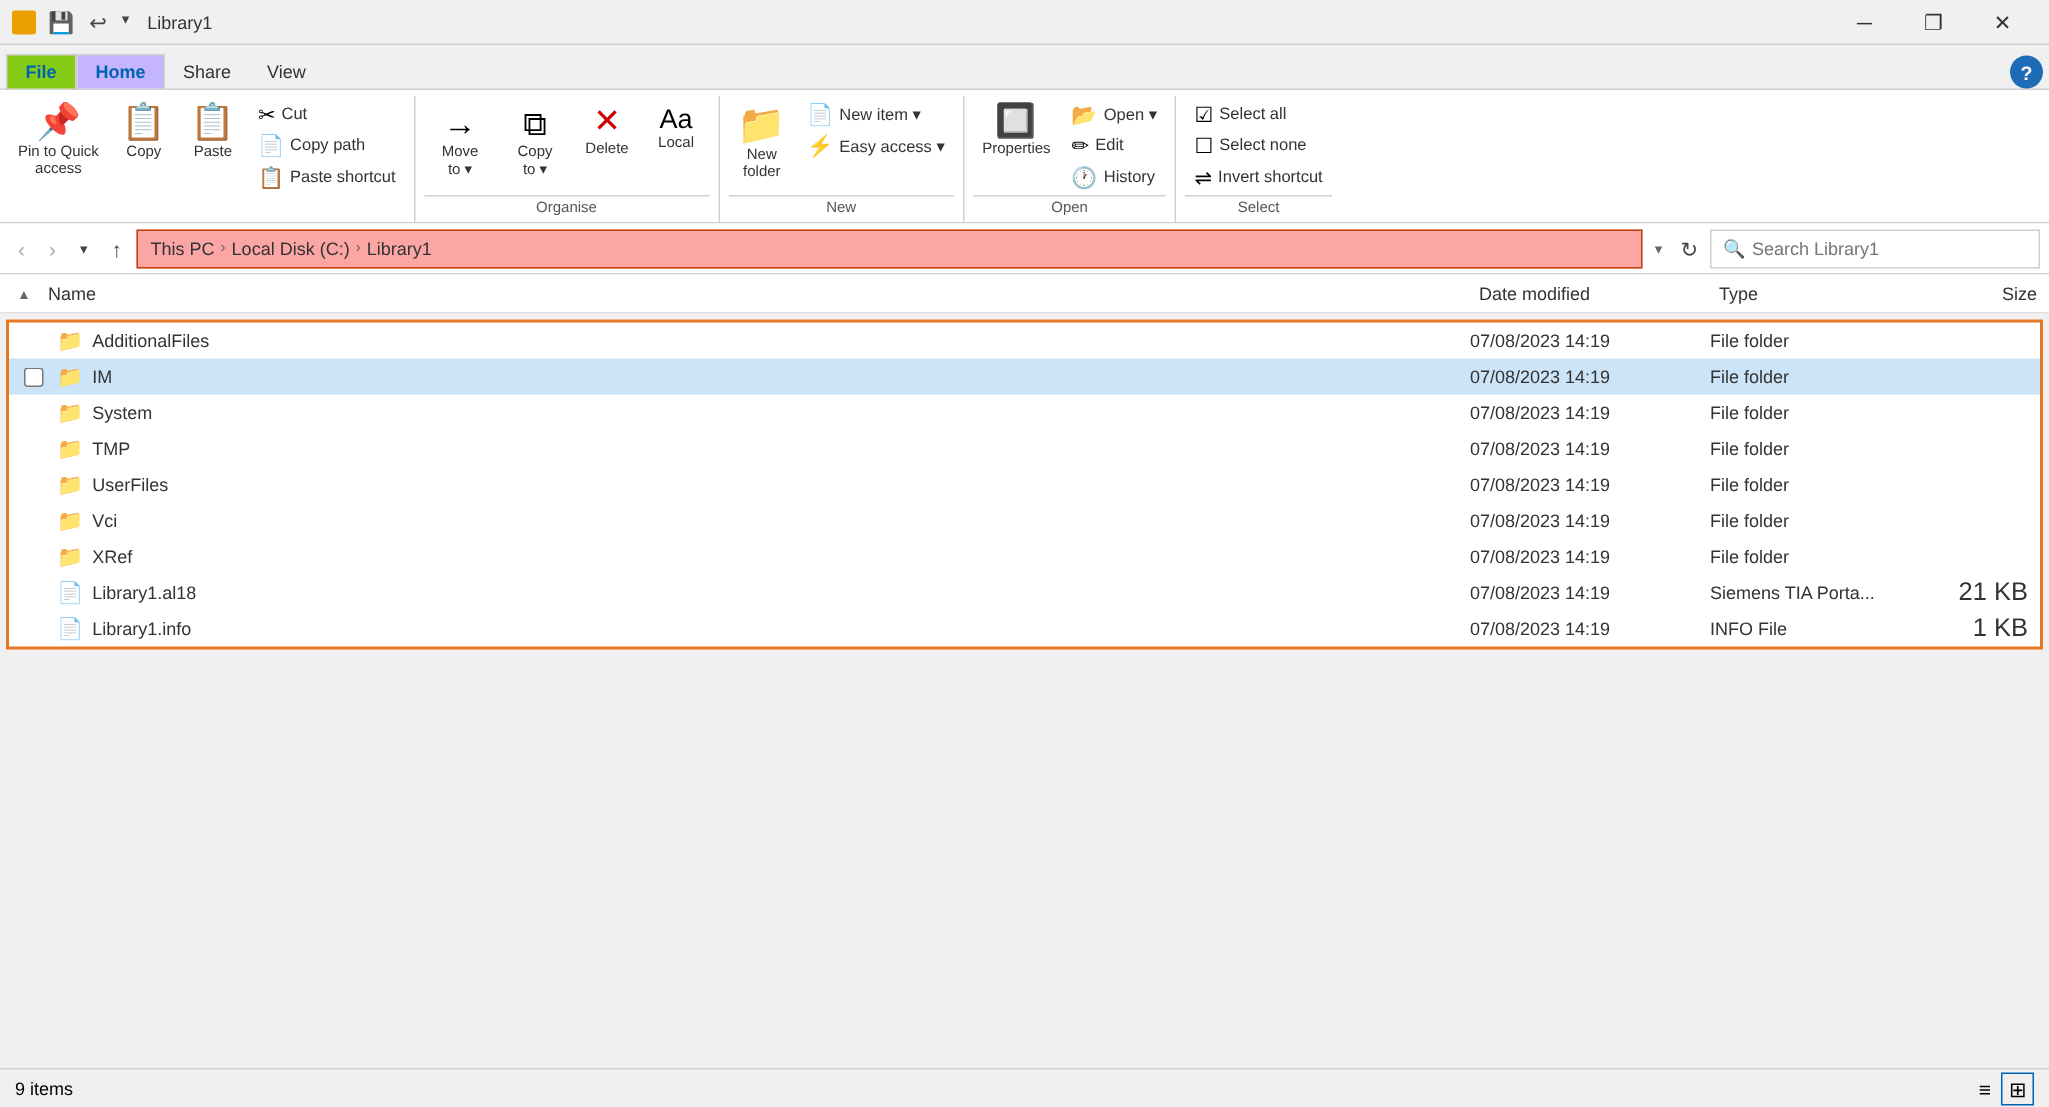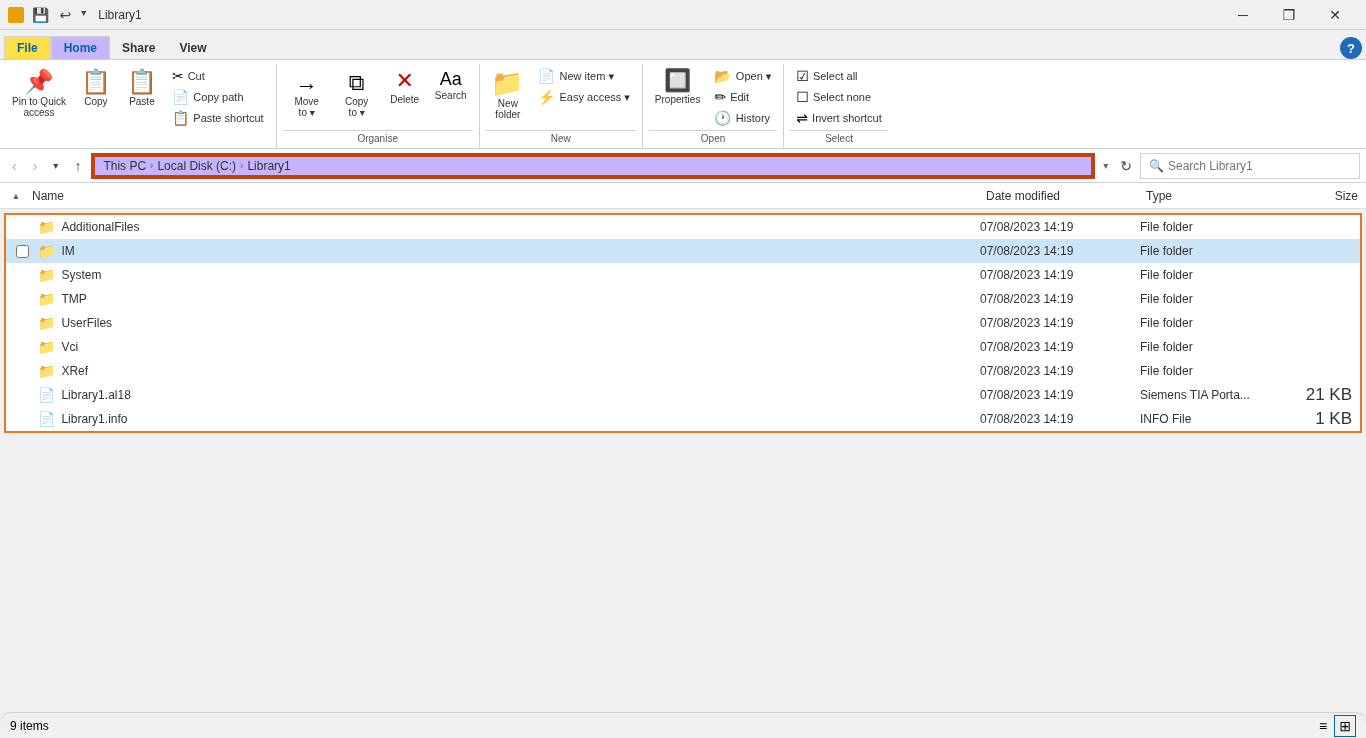--- a/index.html
+++ b/index.html
@@ -13,22 +13,22 @@
     }
     .title-bar-left { display: flex; align-items: center; gap: 4px; }
     .title-bar-icon { width: 16px; height: 16px; background: #e8a000; border-radius: 2px; }
     .title-bar-qs { display: flex; gap: 2px; }
     .title-bar-qs button { background: none; border: none; cursor: pointer; padding: 2px 4px; font-size: 14px; color: #444; }
     .title-bar-controls { display: flex; gap: 0; }
     .title-bar-controls button { background: none; border: none; cursor: pointer; width: 46px; height: 30px; font-size: 14px; color: #333; }
 
     
     .ribbon-tabs { display: flex; align-items: flex-end; background: #f0f0f0; height: 30px; padding: 0 4px; border-bottom: 1px solid #d0d0d0; }
-    .ribbon-tab { padding: 4px 12px; cursor: pointer; font-size: 12px; color: #333; border: none; background: none; font-weight: bold; }
-    .ribbon-tab.active { background: #fde047; border: 1px solid #d0d0d0; border-bottom: none; color: #0063b1; font-weight: 600; }
+    .ribbon-tab { padding: 4px 12px; cursor: pointer; font-size: 12px; color: #333; border: none; background: none; }
+    .ribbon-tab.active { background: #84cc16; border: 1px solid #d0d0d0; border-bottom: none; color: #0063b1; font-weight: 600; }
 
     
     .ribbon { display: flex; background: white; border-bottom: 1px solid #d0d0d0; padding: 4px 0 0 0; min-height: 88px; }
     .ribbon-group { display: flex; flex-direction: column; align-items: stretch; border-right: 1px solid #d0d0d0; padding: 0 6px; min-width: fit-content; }
     .ribbon-group-items { display: flex; align-items: flex-start; gap: 2px; flex: 1; padding: 2px 0; }
     .ribbon-group-label { text-align: center; font-size: 10px; color: #555; padding: 2px 0 4px 0; border-top: 1px solid #d0d0d0; margin-top: auto; }
     .ribbon-btn { display: flex; flex-direction: column; align-items: center; justify-content: flex-start; cursor: pointer; padding: 4px 6px; border: none; background: none; border-radius: 2px; min-width: 44px; }
     .ribbon-btn .btn-icon { font-size: 24px; line-height: 1; }
     .ribbon-btn .btn-label { font-size: 10px; color: #333; text-align: center; margin-top: 2px; white-space: nowrap; }
     .ribbon-btn-small { display: flex; flex-direction: row; align-items: center; cursor: pointer; padding: 2px 6px; border: none; background: none; border-radius: 2px; gap: 4px; }
@@ -36,21 +36,21 @@
     .ribbon-btn-small .btn-label-sm { font-size: 11px; color: #333; white-space: nowrap; }
     .ribbon-btn-stack { display: flex; flex-direction: column; justify-content: center; gap: 1px; }
     .ribbon-btn-with-arrow { display: flex; flex-direction: column; align-items: center; cursor: pointer; padding: 4px 4px; border: none; background: none; border-radius: 2px; min-width: 48px; }
     .ribbon-btn-with-arrow .btn-icon { font-size: 22px; }
     .ribbon-btn-with-arrow .btn-label { font-size: 10px; color: #333; white-space: nowrap; }
 
     
     .address-bar { display: flex; align-items: center; background: white; border-bottom: 1px solid #d0d0d0; height: 34px; padding: 0 6px; gap: 4px; }
     .nav-btn { background: none; border: none; cursor: pointer; padding: 4px 6px; border-radius: 2px; font-size: 14px; color: #444; }
     .nav-btn.disabled { color: #aaa; cursor: default; }
-    .address-path { display: flex; align-items: center; flex: 1; background: #c4b5fd; border: 4px solid #c2410c; height: 26px; padding: 0 8px; font-size: 12px; gap: 4px; }
+    .address-path { display: flex; align-items: center; flex: 1; background: #fca5a5; border: 1px solid #c2410c; height: 26px; padding: 0 8px; font-size: 12px; gap: 4px; }
     .path-sep { color: #666; font-size: 10px; }
     .path-item { color: #333; cursor: pointer; }
     .path-dropdown { background: none; border: none; cursor: pointer; font-size: 10px; color: #666; padding: 0 4px; }
     .refresh-btn { background: none; border: none; cursor: pointer; padding: 4px; font-size: 14px; color: #444; }
     .search-box { display: flex; align-items: center; background: white; border: 1px solid #d0d0d0; height: 26px; width: 220px; padding: 0 8px; gap: 4px; }
     .search-icon { color: #666; font-size: 12px; }
     .search-input { border: none; outline: none; font-size: 12px; width: 100%; background: transparent; }
 
     
     .file-list-header { display: flex; align-items: center; background: white; border-bottom: 1px solid #d0d0d0; height: 26px; padding: 0 4px; }
@@ -66,21 +66,21 @@
     .file-row.selected { background: #cce4f7; }
     .file-row .row-checkbox { width: 24px; display: flex; align-items: center; justify-content: center; }
     .file-row .row-name { flex: 1; min-width: 180px; display: flex; align-items: center; gap: 6px; font-size: 12px; color: #333; padding: 0 4px; }
     .file-row .row-date { width: 160px; font-size: 12px; color: #333; padding: 0 4px; margin-left: 20px; }
     .file-row .row-type { width: 140px; font-size: 12px; color: #333; padding: 0 4px; }
     .file-row .row-size { width: 80px; font-size: 17px; color: #333; padding: 0 4px; text-align: right; }
     .folder-icon { color: #e8a000; font-size: 14px; }
     .checkbox-input { width: 13px; height: 13px; cursor: pointer; }
 
     
-    .status-bar { display: flex; align-items: center; justify-content: space-between; background: #f0f0f0; border-top: 1px solid #d0d0d0; height: 26px; padding: 0 10px; position: absolute; bottom: 0; left: 0; right: 0; border-radius: 11px; }
+    .status-bar { display: flex; align-items: center; justify-content: space-between; background: #f0f0f0; border-top: 1px solid #d0d0d0; height: 26px; padding: 0 10px; position: absolute; bottom: 0; left: 0; right: 0; }
     .view-btns { display: flex; gap: 2px; }
     .view-btn { background: none; border: 1px solid transparent; cursor: pointer; padding: 2px 4px; font-size: 14px; }
     .view-btn.active { border-color: #0063b1; }
 
     
     .help-btn { background: #1e6bb8; border: none; color: white; width: 22px; height: 22px; border-radius: 50%; cursor: pointer; font-weight: bold; font-size: 13px; display: flex; align-items: center; justify-content: center; }
   </style>
 </head>
 <body>
 
@@ -158,21 +158,21 @@
         <span class="btn-icon" style="font-size:22px;">⧉</span>
         <span class="btn-label">Copy</span>
         <span class="btn-label">to ▾</span>
       </button>
       <button class="ribbon-btn" style="color:#c00;">
         <span class="btn-icon" style="font-size:22px; color:#c00;">✕</span>
         <span class="btn-label">Delete</span>
       </button>
       <button class="ribbon-btn">
         <span class="btn-icon" style="font-size:18px;">Aa</span>
-        <span class="btn-label">Search</span>
+        <span class="btn-label">Local</span>
       </button>
     </div>
     <div class="ribbon-group-label">Organise</div>
   </div>
 
   <div class="ribbon-group">
     <div class="ribbon-group-items">
       <button class="ribbon-btn">
         <span class="btn-icon" style="font-size:26px;">📁</span>
         <span class="btn-label">New<br>folder</span>

